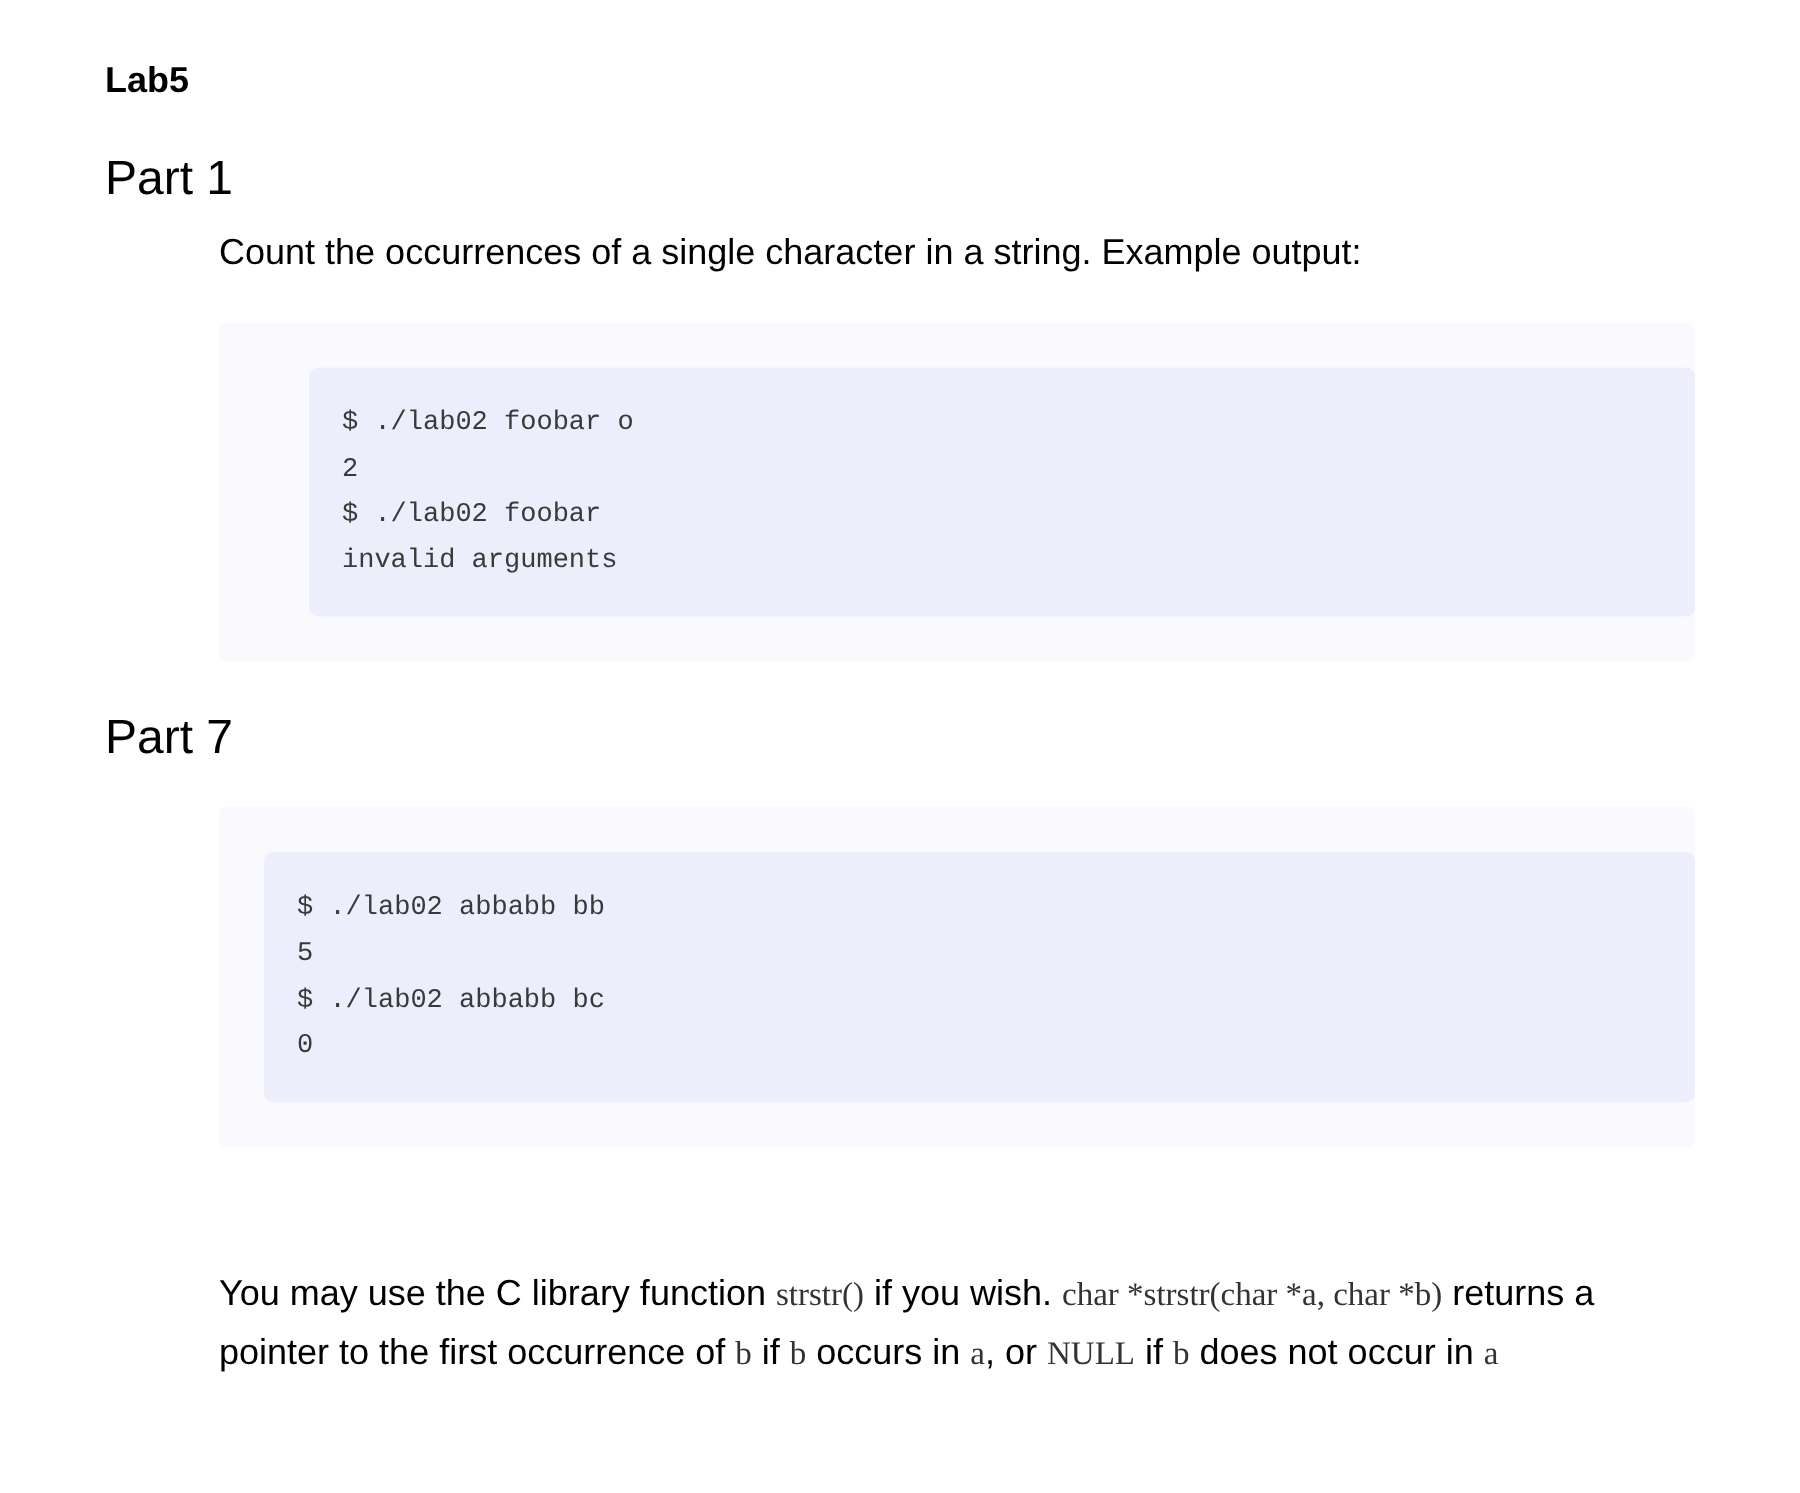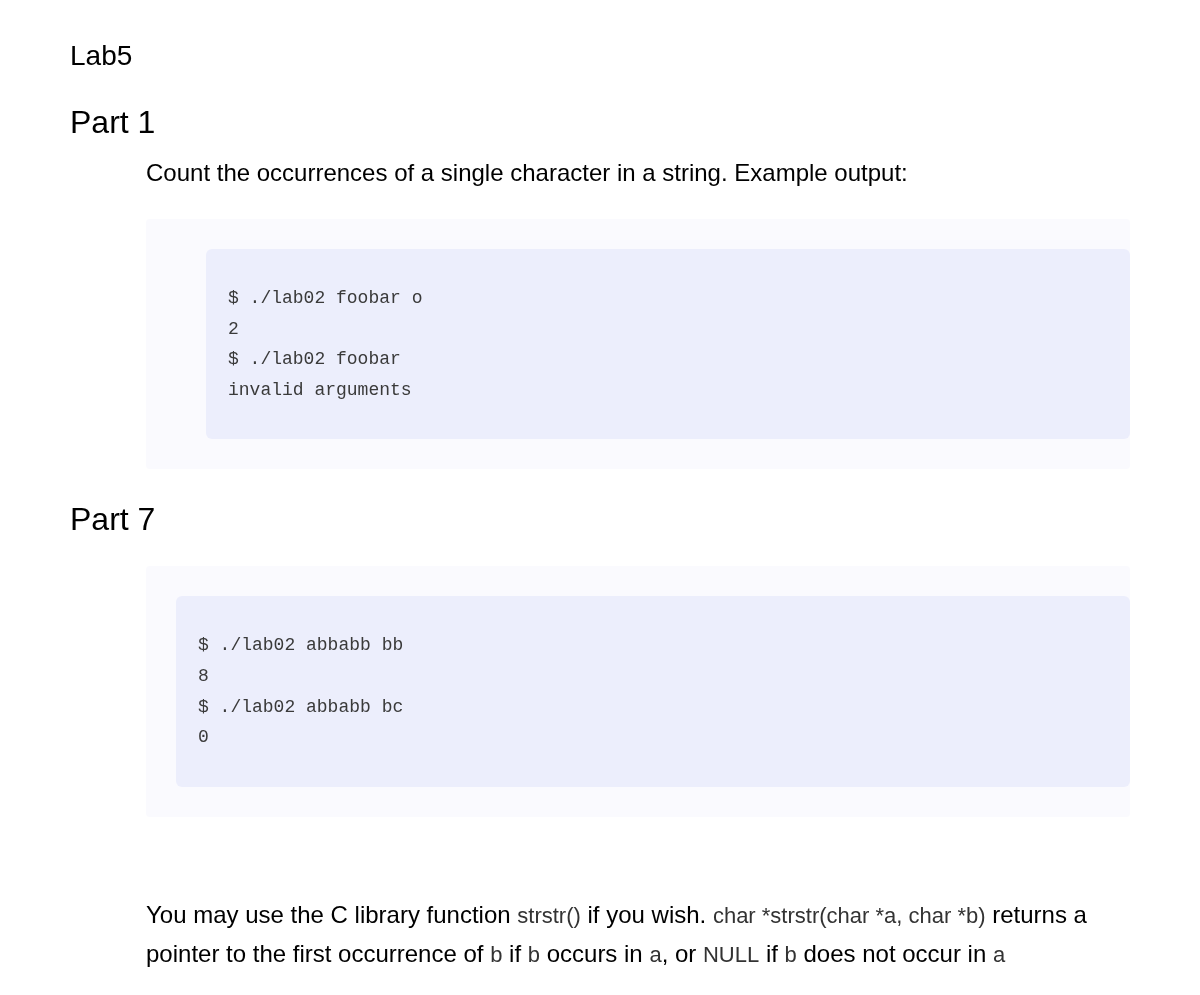--- a/index.html
+++ b/index.html
@@ -8,22 +8,22 @@
       padding: 0;
     }
     body {
       font-family: -apple-system, BlinkMacSystemFont, "Segoe UI", Helvetica, Arial, sans-serif;
       background: #ffffff;
       color: #000000;
       padding: 40px 70px;
       width: 1200px;
     }
     .title {
-      font-size: 28px;
-      font-weight: 400;
+      font-size: 24px;
+      font-weight: 700;
       margin-bottom: 18px;
     }
     .part-heading {
       font-size: 32px;
       font-weight: 400;
       margin-top: 32px;
       margin-bottom: 14px;
     }
     .content-indent {
       padding-left: 76px;
@@ -41,38 +41,38 @@
       border-radius: 4px;
       padding-top: 30px;
       padding-bottom: 30px;
     }
     .code-block-wrapper.nested {
       padding-left: 60px;
     }
     .code-block {
       background: #eceefc;
       border-radius: 6px;
-      padding: 34px 22px;
+      padding: 22px 22px;
       font-family: "SFMono-Regular", Consolas, "Liberation Mono", Menlo, monospace;
       font-size: 18px;
       line-height: 1.7;
       color: #3a3a3a;
       white-space: pre;
     }
     .hint-box {
       margin-top: 60px;
       padding: 18px 0 0 0;
     }
     .hint-text {
       font-size: 24px;
       line-height: 1.65;
       color: #000000;
     }
     code.inline {
-      font-family: Liberation Sans, sans-serif;
+      font-family: Liberation Serif, serif;
       font-size: 22px;
       color: #333333;
       background: transparent;
     }
   </style>
 </head>
 <body>
 
 <h1 class="title">Lab5</h1>
 
@@ -84,21 +84,21 @@
 2
 $ ./lab02 foobar
 invalid arguments</div>
   </div>
 </div>
 
 <h2 class="part-heading">Part 7</h2>
 <div class="content-indent">
   <div class="code-block-wrapper">
     <div class="code-block">$ ./lab02 abbabb bb
-8
+5
 $ ./lab02 abbabb bc
 0</div>
   </div>
 
   <div class="hint-box">
     <p class="hint-text">
       <span>You may use the C library function </span><code class="inline">strstr()</code><span> if you wish. </span><code class="inline">char *strstr(char *a, char *b)</code><span> returns a pointer to the first occurrence of </span><code class="inline">b</code><span> if </span><code class="inline">b</code><span> occurs in </span><code class="inline">a</code><span>, or </span><code class="inline">NULL</code><span> if </span><code class="inline">b</code><span> does not occur in </span><code class="inline">a</code>
     </p>
   </div>
 </div>

